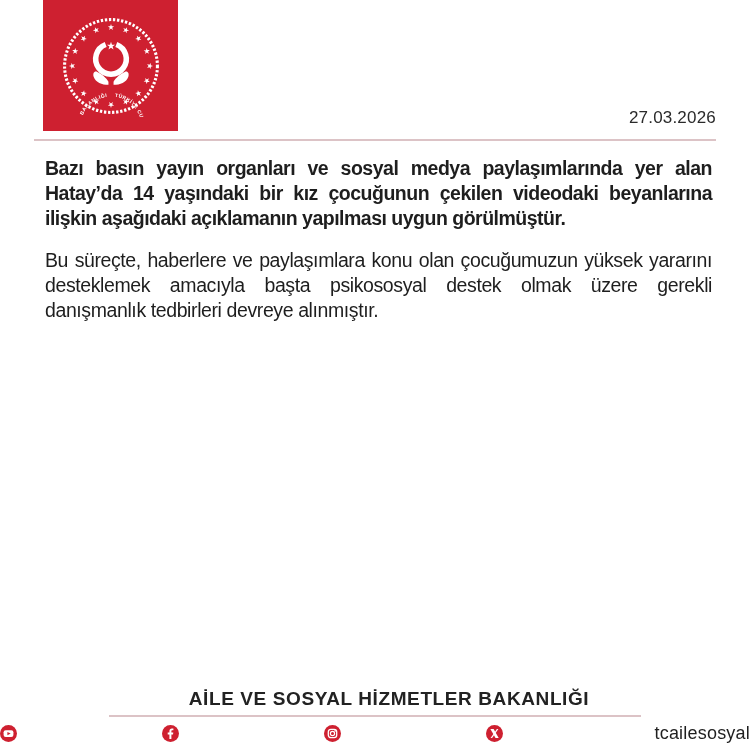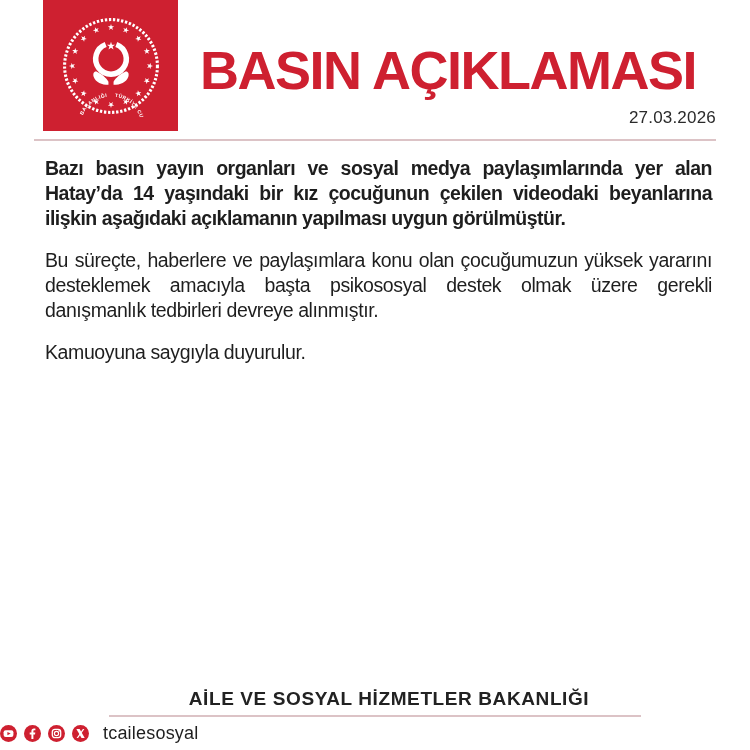--- a/index.html
+++ b/index.html
@@ -41,21 +41,21 @@
   .press-body p.lead { font-weight:700; letter-spacing:-0.5px; }
   
   .footer { position:absolute; left:0; right:0; bottom:6px; text-align:center; }
   .ministry-name {
     font-size:19px; font-weight:700; letter-spacing:0.6px; color:#222222;padding-left:28px;
   }
   .footer-divider {
     width:532px; height:2px; background:#dcc3c6; border:none; margin:5px auto 6px;
   }
   .social-row {
-    display:flex; align-items:center; justify-content:flex-start; gap:7px;
+    display:flex; align-items:center; justify-content:space-between; gap:7px;
   }
   .social-icon { width:17px; height:17px; display:block; cursor:pointer; }
   .social-handle { font-size:18px; color:#1f1f1f; margin-left:7px; letter-spacing:0.2px; }
 </style>
 </head>
 <body>
 
 <div class="header">
 
   <div class="logo-block">
@@ -94,29 +94,27 @@
 
       <use href="#st" transform="translate(0 -19.5) scale(4.2)" fill="#ffffff"></use>
 
       <g fill="#ffffff">
         <path d="M 2.5 18.5 C 9 18.5 15 16 17 10.5 C 18 7.5 16.5 4.5 13.5 5.8 C 9.5 7.5 4.5 11.5 2.5 15.5 Z"></path>
         <path d="M -2.5 18.5 C -9 18.5 -15 16 -17 10.5 C -18 7.5 -16.5 4.5 -13.5 5.8 C -9.5 7.5 -4.5 11.5 -2.5 15.5 Z"></path>
       </g>
     </svg>
   </div>
 
-  <div class="page-title">BASIN AÇIKLAMASI</div>
   <div class="date-line">27.03.2026</div>
   <div class="header-divider"></div>
 </div>
 
 <div class="press-body">
   <p class="lead">Bazı basın yayın organları ve sosyal medya paylaşımlarında yer alan Hatay’da 14 yaşındaki bir kız çocuğunun çekilen videodaki beyanlarına ilişkin aşağıdaki açıklamanın yapılması uygun görülmüştür.</p>
   <p>Bu süreçte, haberlere ve paylaşımlara konu olan çocuğumuzun yüksek yararını desteklemek amacıyla başta psikososyal destek olmak üzere gerekli danışmanlık tedbirleri devreye alınmıştır.</p>
-  <p>Kamuoyuna saygıyla duyurulur.</p>
 </div>
 
 <div class="footer">
   <div class="ministry-name">AİLE VE SOSYAL HİZMETLER BAKANLIĞI</div>
   <div class="footer-divider"></div>
   <div class="social-row">
     <svg class="social-icon" viewBox="0 0 17 17">
       <circle cx="8.5" cy="8.5" r="8.5" fill="#ce2030"></circle>
       <rect x="3.6" y="5.2" width="9.8" height="6.8" rx="2.1" fill="#ffffff"></rect>
       <path d="M 7.4 6.9 L 10.7 8.6 L 7.4 10.3 Z" fill="#ce2030"></path>

